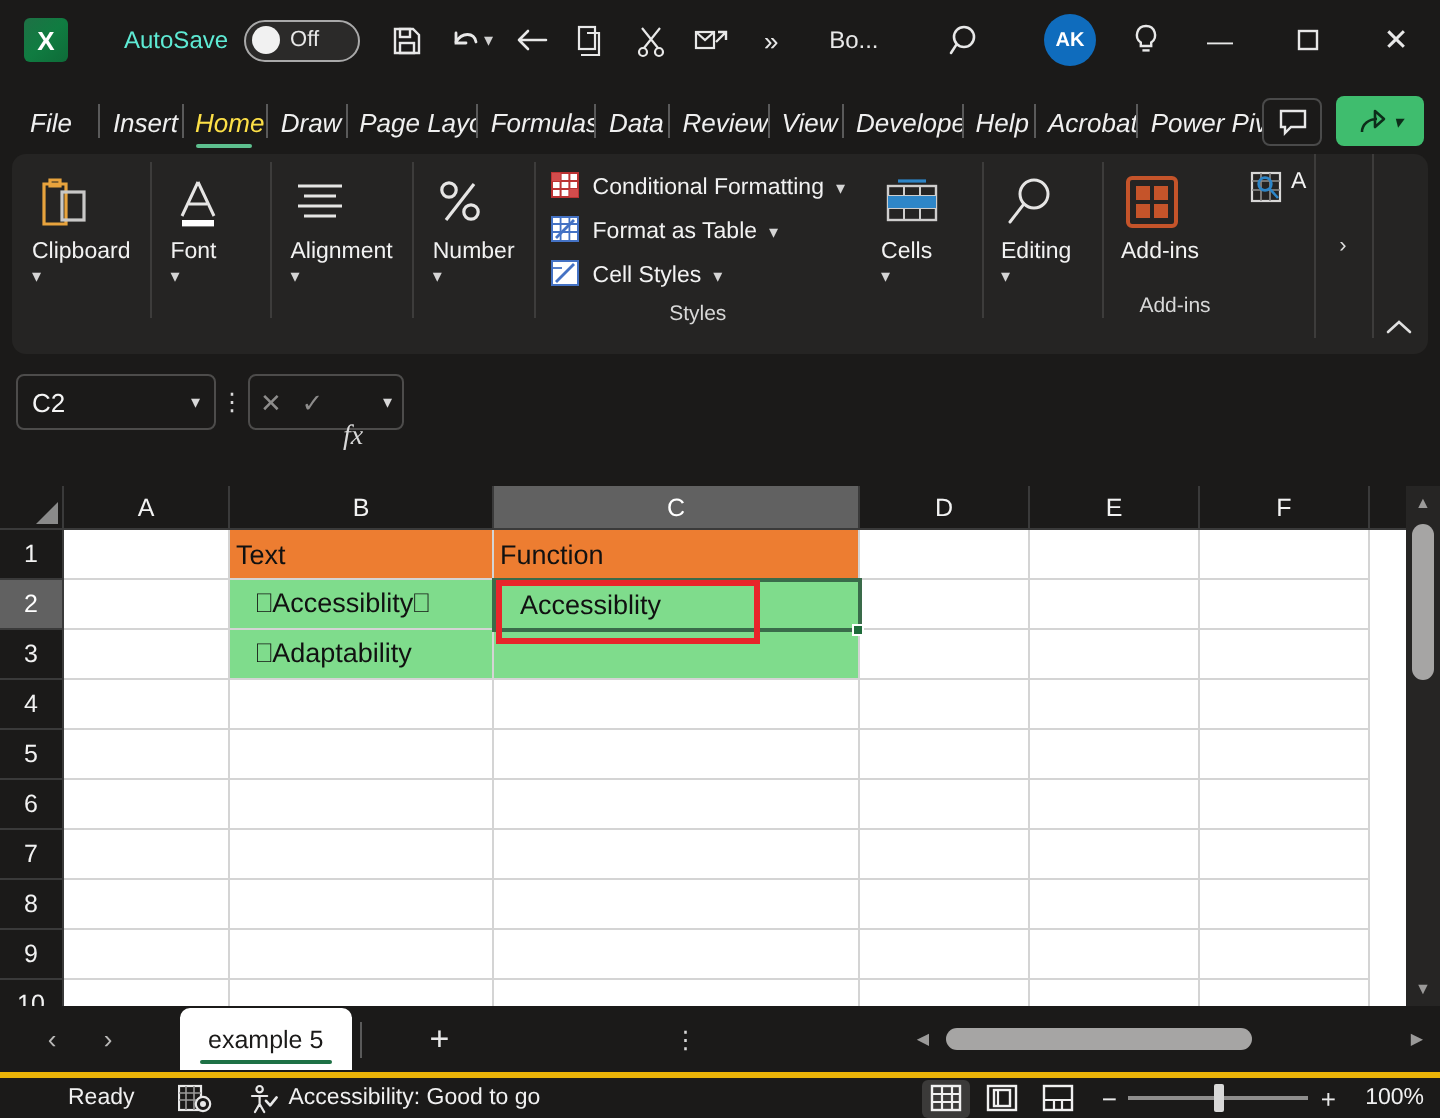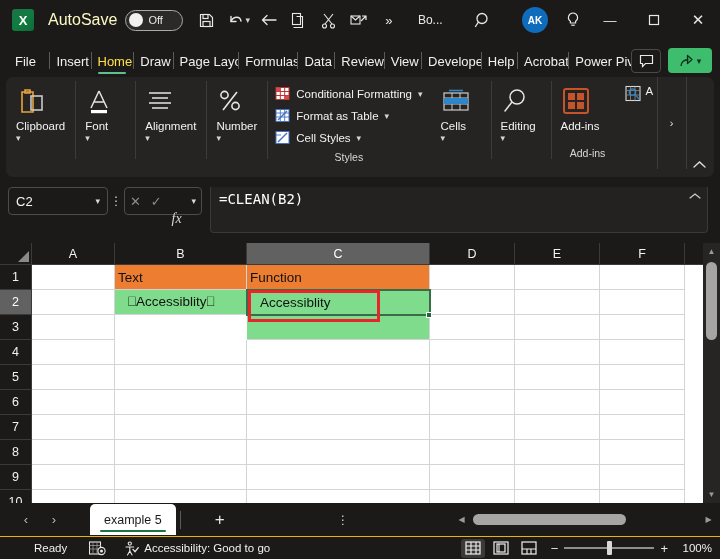--- a/index.html
+++ b/index.html
@@ -17,21 +17,21 @@
     position: absolute; left: 0; top: 0; width: 720px; height: 40px;
     background: #1b1a19; display: flex; align-items: center;
   }
   .xl-logo {
     width: 22px; height: 22px; margin-left: 12px; border-radius: 3px;
     background: linear-gradient(135deg,#1e7145 0%,#107c41 50%,#0e6b38 100%);
     color: #fff; font-size: 13px; font-weight: bold;
     display: flex; align-items: center; justify-content: center;
     font-family: "Liberation Sans", sans-serif;
   }
-  .autosave-label { color: #fef9c3; font-size: 16px; margin-left: 14px; }
+  .autosave-label { color: #5eead4; font-size: 12px; margin-left: 28px; }
   .autosave-toggle {
     margin-left: 8px; width: 58px; height: 21px; border-radius: 11px;
     border: 1px solid #a9a9a9; display: flex; align-items: center;
     background: #2b2a29;
   }
   .autosave-knob {
     width: 14px; height: 14px; border-radius: 50%; background: #f1f1f1;
     margin-left: 3px;
   }
   .autosave-state { color: #e8e8e8; font-size: 11px; margin-left: 5px; }
@@ -52,20 +52,21 @@
   .wbtn {
     width: 44px; height: 40px; display: flex; align-items: center; justify-content: center;
     color: #e8e8e8; font-size: 13px;
   }
 
   
   .tabbar {
     position: absolute; left: 0; top: 48px; width: 720px; height: 29px;
     display: flex; align-items: flex-start; background: #1b1a19;
     overflow: hidden;
+    font-style: italic;
   }
   .tab {
     position: relative; color: #f0f0f0; font-size: 13px; height: 26px;
     display: flex; align-items: center; padding: 0 7px; white-space: nowrap;
     overflow: hidden;
   }
   .tab + .tab::before {
     content: ""; position: absolute; left: 0; top: 4px; height: 17px; width: 1px;
     background: #5a5a5a;
   }
@@ -259,21 +260,21 @@
   .hs-track { flex: 1; height: 17px; position: relative; }
   .hs-thumb {
     position: absolute; left: 4px; top: 3px; width: 153px; height: 11px;
     background: #a6a5a4; border-radius: 6px;
   }
 
   
   .statusbar {
     position: absolute; left: 0; top: 536px; width: 720px; height: 23px;
     background: #1b1a19; display: flex; align-items: center;
-    border-top: 1px solid #eab308;
+    border-top: 3px solid #eab308;
   }
   .sb-text { color: #f0f0f0; font-size: 11.5px; }
   .sb-item { display: flex; align-items: center; gap: 5px; }
   .sb-right { margin-left: auto; display: flex; align-items: center; padding-right: 8px; gap: 4px; }
   .viewbtn {
     width: 24px; height: 19px; display: flex; align-items: center; justify-content: center;
     color: #f0f0f0; border-radius: 3px;
   }
   .viewbtn.active { background: #3b3a39; }
   .zoomslider { display: flex; align-items: center; gap: 6px; margin: 0 6px; }
@@ -573,28 +574,20 @@
       <span>C2</span>
       <span class="nb-chev">▾</span>
     </div>
     <div class="dots-v">⋮</div>
     <div class="fx-group">
       <span>✕</span>
       <span>✓</span>
       <span class="fx-italic">fx</span>
       <span style="font-size:9px;color:#d8d8d8;">▾</span>
     </div>
-    <div class="formula-input">
-      <span>=CLEAN(B2)</span>
-      <span class="fb-collapse">
-        <svg width="12" height="8" viewBox="0 0 12 8">
-            <path d="M1 6l5-4 5 4" fill="none" stroke="currentColor" stroke-width="1.2" stroke-linecap="round"></path>
-          </svg>
-      </span>
-    </div>
   </div>
 
   <div class="gridwrap">
 
     <div class="corner">
       <div class="corner-tri"></div>
     </div>
 
     <div class="colheads">
       <div class="colhead" style="width:83px;">
@@ -669,20 +662,23 @@
           <span>⎕Accessiblity⎕</span>
         </div>
       <div class="cell fill-green" style="left:215px;top:25px;width:183px;height:25px;text-align:center;">
           <span>Accessiblity</span>
         </div>
       <div class="cell" style="left:398px;top:25px;width:85px;height:25px;"></div>
       <div class="cell" style="left:483px;top:25px;width:85px;height:25px;"></div>
       <div class="cell" style="left:568px;top:25px;width:85px;height:25px;"></div>
 
       <div class="cell" style="left:0;top:50px;width:83px;height:25px;"></div>
+      <div class="cell fill-green" style="left:83px;top:50px;width:132px;height:25px;">
+          <span>⎕Adaptability</span>
+        </div>
       <div class="cell fill-green" style="left:215px;top:50px;width:183px;height:25px;">
           <span></span>
         </div>
       <div class="cell" style="left:398px;top:50px;width:85px;height:25px;"></div>
       <div class="cell" style="left:483px;top:50px;width:85px;height:25px;"></div>
       <div class="cell" style="left:568px;top:50px;width:85px;height:25px;"></div>
 
       <div class="cell" style="left:0;top:75px;width:83px;height:25px;"></div>
       <div class="cell" style="left:83px;top:75px;width:132px;height:25px;"></div>
       <div class="cell" style="left:215px;top:75px;width:183px;height:25px;"></div>

